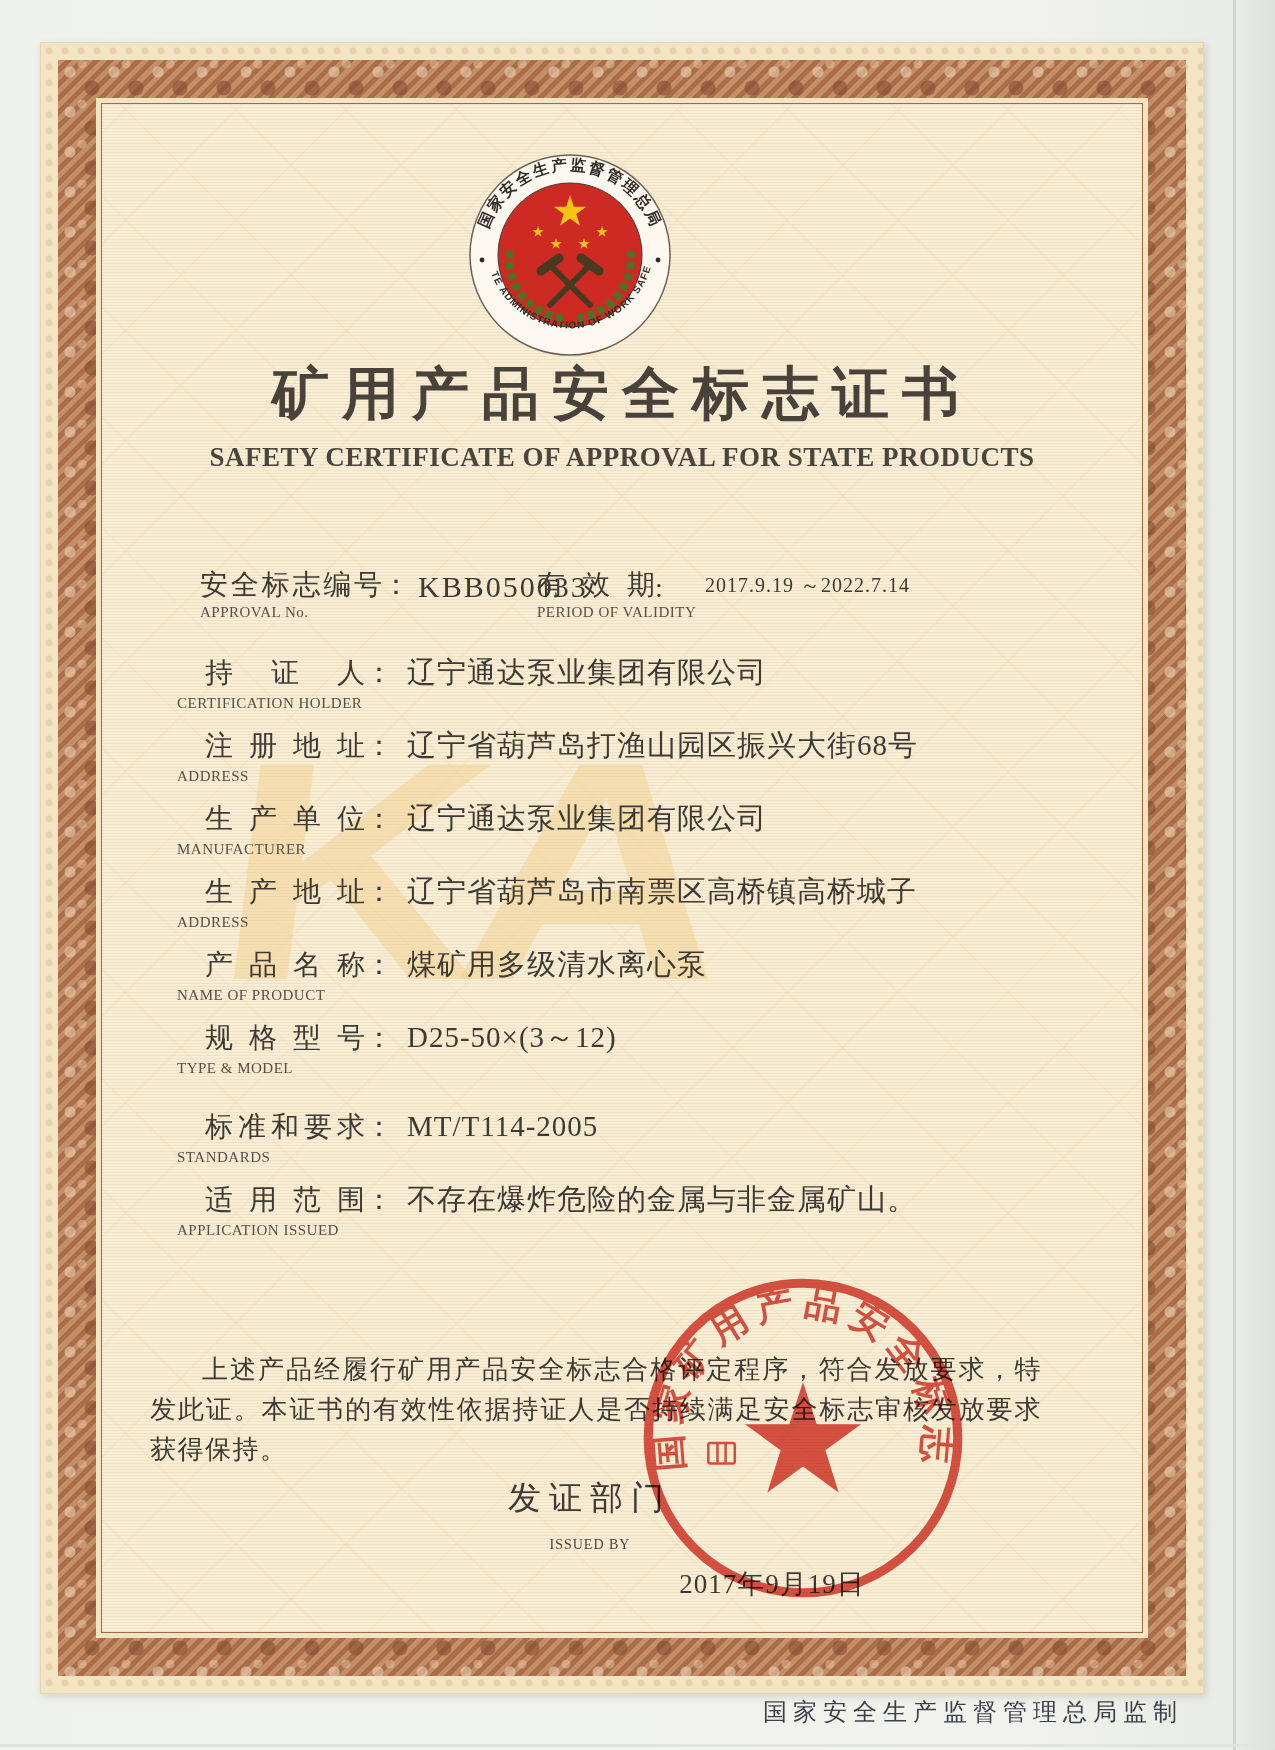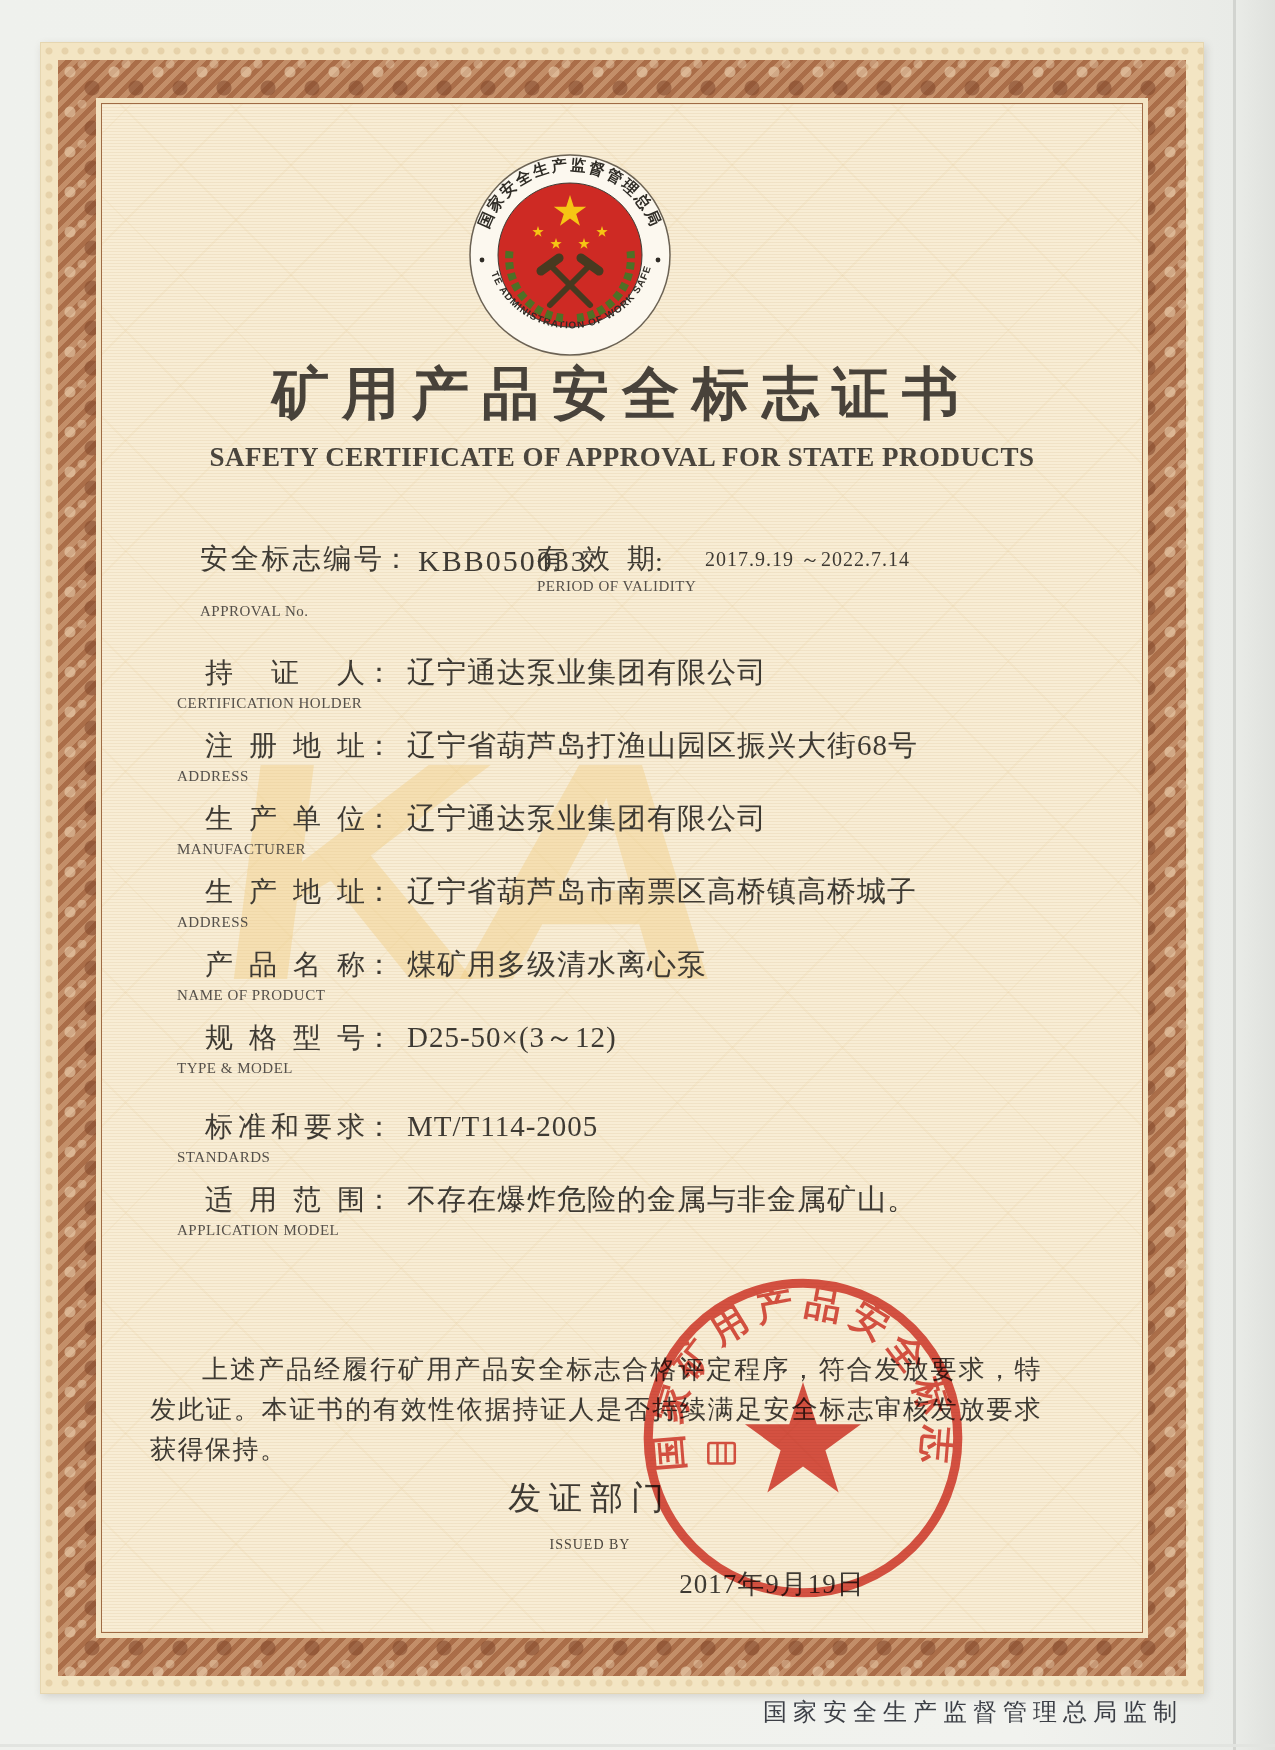--- a/index.html
+++ b/index.html
@@ -62,27 +62,27 @@
   .title-zh{
     position:absolute;left:0;top:252px;width:100%;text-align:center;
     font-size:57px;font-weight:600;letter-spacing:13px;color:#48423a;white-space:nowrap;
   }
   .title-en{
     position:absolute;left:0;top:338px;width:100%;text-align:center;
     font-size:27px;font-weight:700;letter-spacing:.5px;color:#4a453d;white-space:nowrap;
   }
 
   
-  .approval-block{position:absolute;left:98px;top:436px;width:900px;height:68px;}
+  .approval-block{position:absolute;left:98px;top:462px;width:900px;height:68px;}
   .zh-label{display:inline-block;text-align:justify;text-align-last:justify;vertical-align:bottom;}
   .lab-zh{font-size:28px;color:#3e3a33;}
   .lab-en{font-size:15px;color:#55504a;letter-spacing:.5px;}
   .approval-label .zh-label{width:182px;}
   .approval-no-val{position:absolute;left:218px;top:4px;font-size:30px;letter-spacing:2px;}
-  .approval-en{position:absolute;left:0;top:38px;margin-top:25px;}
+  .approval-en{position:absolute;left:0;top:38px;}
   .validity-label{position:absolute;left:337px;top:0;}
   .validity-label .zh-label{width:118px;}
   .validity-en{position:absolute;left:337px;top:38px;}
   .validity-val{position:absolute;left:505px;top:6px;font-size:20px;letter-spacing:1px;white-space:nowrap;}
 
   
   .fields{position:absolute;left:75px;top:548px;width:900px;}
   .field-row{margin-bottom:12px;}
   .field-row:nth-child(7){margin-top:28px;}
   .zh-line{font-size:28px;line-height:40px;white-space:nowrap;margin-left:28px;}
@@ -197,21 +197,21 @@
             <div class="en-line">TYPE &amp; MODEL</div>
           </div>
 
           <div class="field-row">
             <div class="zh-line"><span class="zh-label lab-zh">标准和要求</span><span class="colon lab-zh">：</span><span class="value">MT/T114-2005</span></div>
             <div class="en-line">STANDARDS</div>
           </div>
 
           <div class="field-row">
             <div class="zh-line"><span class="zh-label lab-zh">适用范围</span><span class="colon lab-zh">：</span><span class="value">不存在爆炸危险的金属与非金属矿山。</span></div>
-            <div class="en-line">APPLICATION MODEL</div>
+            <div class="en-line">APPLICATION ISSUED</div>
           </div>
 
         </div>
 
         <div class="statement">上述产品经履行矿用产品安全标志合格评定程序，符合发放要求，特发此证。本证书的有效性依据持证人是否持续满足安全标志审核发放要求获得保持。</div>
 
         <div class="issuer">
           <div class="issuer-zh">发证部门</div>
           <div class="issuer-en">ISSUED BY</div>
         </div>

